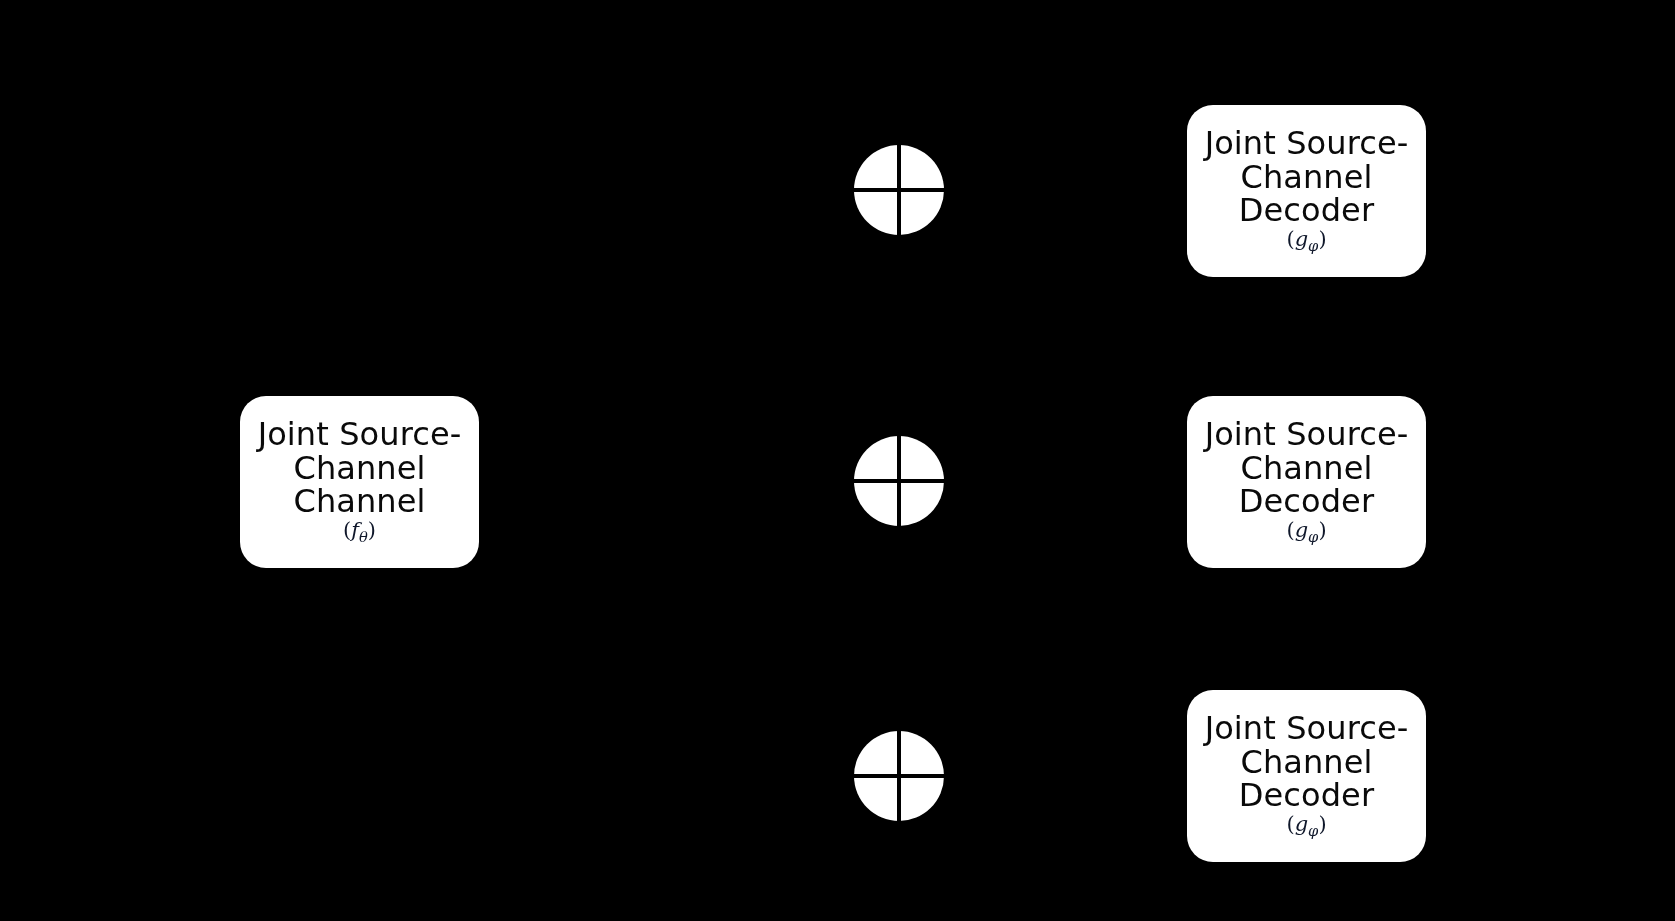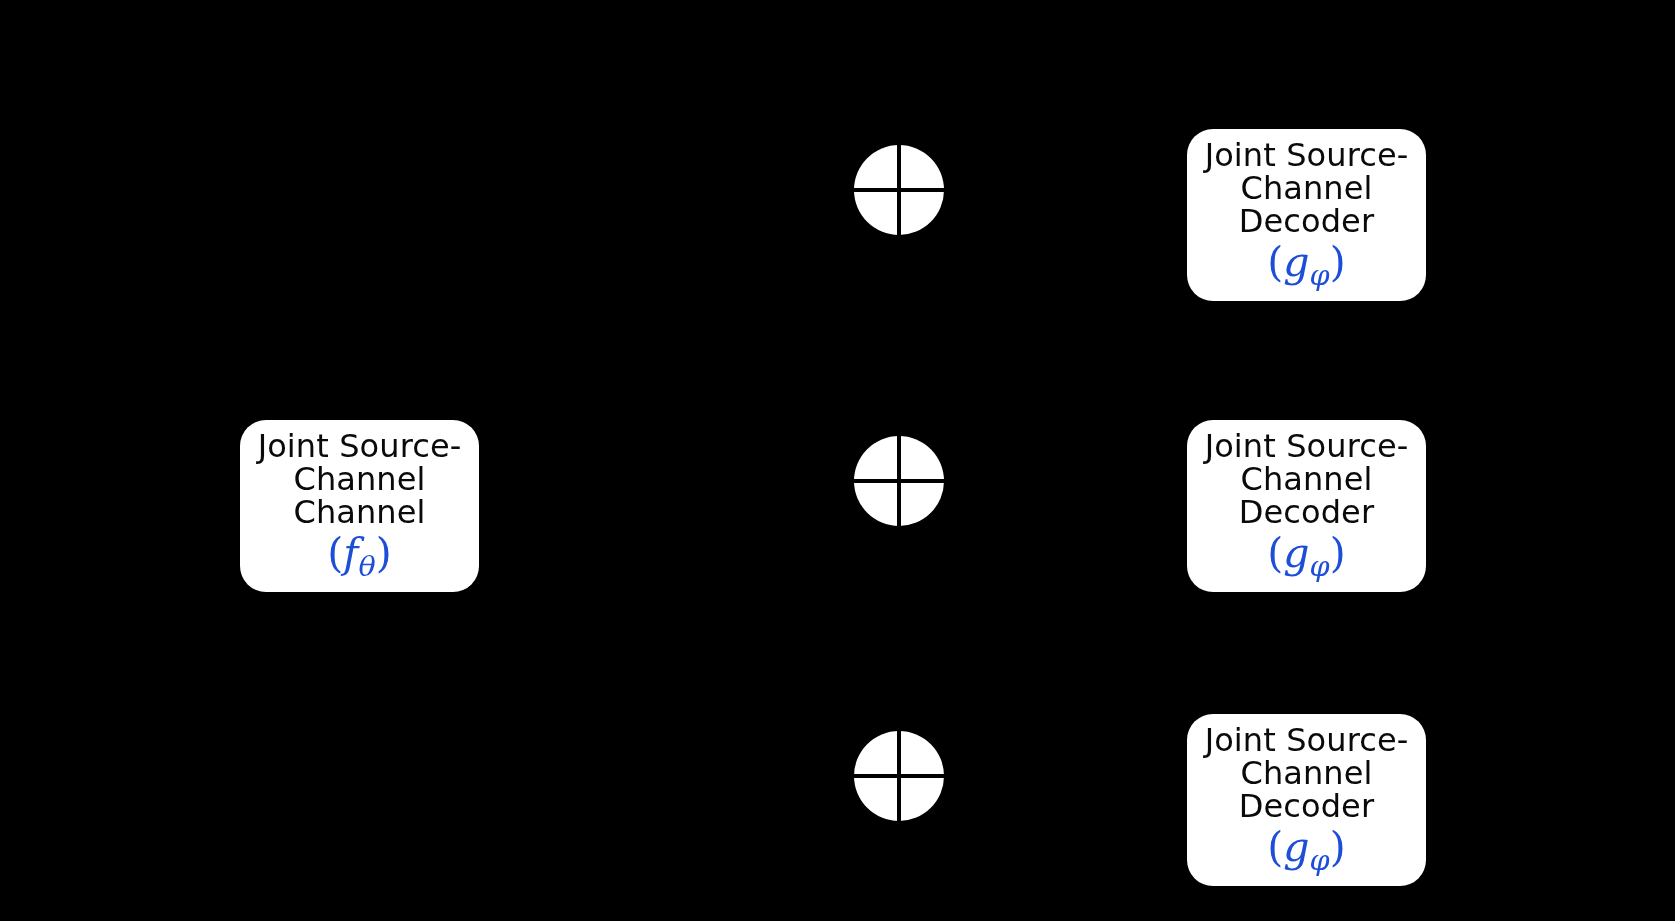--- a/index.html
+++ b/index.html
@@ -27,40 +27,39 @@
     background: #ffffff;
     border-radius: 26px;
     box-sizing: border-box;
     display: flex;
     flex-direction: column;
     align-items: center;
     justify-content: center;
     color: #000000;
     text-align: center;
     padding: 6px 10px;
-    margin-top: 24px;
   }
   .node-line {
     display: block;
     font-family: "DejaVu Sans", sans-serif;
     font-size: 32px;
     line-height: 1.04;
     letter-spacing: 0.1px;
     white-space: nowrap;
     color: #0a0a0a;
   }
   .node-param {
     display: block;
     font-family: "DejaVu Serif", serif;
     font-style: italic;
-    font-size: 41px;
+    font-size: 21px;
     line-height: 1.12;
     margin-top: 1px;
     white-space: nowrap;
-    color: #1d4ed8;
+    color: #0f172a;
     text-align: right;
   }
   .node-param .sub {
     font-size: 0.70em;
     vertical-align: sub;
     font-style: italic;
   }
   .node-param .paren {
     font-style: normal;
   }

